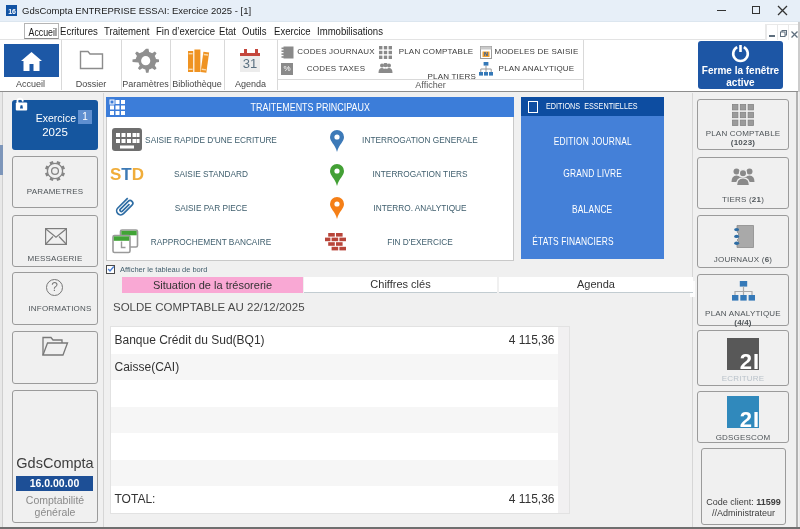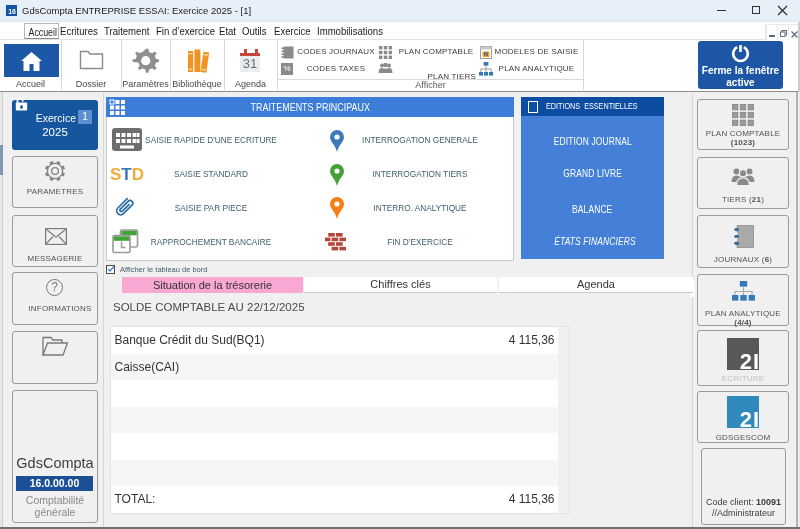--- a/index.html
+++ b/index.html
@@ -293,21 +293,21 @@
   <div class="rowtxt" style="left:330px;top:203px;width:180px;text-align:center;">INTERRO. ANALYTIQUE</div>
   <div class="rowtxt" style="left:330px;top:236.5px;width:180px;text-align:center;">FIN D'EXERCICE</div>
 
   <div class="abs" style="left:521px;top:97px;width:143px;height:162px;background:#4480d8;"></div>
   <div class="abs" style="left:521px;top:97px;width:143px;height:19px;background:#0d4da1;"></div>
   <div class="abs" style="left:528px;top:100.5px;width:10px;height:12px;border:1.6px solid #fff;box-sizing:border-box;"></div>
   <div class="abs" style="left:546px;top:97px;height:19px;line-height:19px;font-size:8.5px;color:#fff;white-space:nowrap;transform:scaleX(.85);transform-origin:0 50%;">EDITIONS&nbsp; ESSENTIELLES</div>
   <div class="abs" style="left:521px;top:135px;width:143px;text-align:center;font-size:10.5px;color:#fff;letter-spacing:.2px;"><span style="display:inline-block;transform:scaleX(.8);">EDITION JOURNAL</span></div>
   <div class="abs" style="left:521px;top:167px;width:143px;text-align:center;font-size:10.5px;color:#fff;letter-spacing:.2px;"><span style="display:inline-block;transform:scaleX(.8);">GRAND LIVRE</span></div>
   <div class="abs" style="left:521px;top:203px;width:143px;text-align:center;font-size:10.5px;color:#fff;letter-spacing:.2px;"><span style="display:inline-block;transform:scaleX(.8);">BALANCE</span></div>
-  <div class="abs" style="left:535px;top:235px;width:120px;text-align:center;font-size:10.5px;color:#fff;letter-spacing:.2px;font-style:italic;"><span style="display:inline-block;transform:scaleX(.8);">ÉTATS FINANCIERS</span></div>
+  <div class="abs" style="left:513px;top:235px;width:120px;text-align:center;font-size:10.5px;color:#fff;letter-spacing:.2px;"><span style="display:inline-block;transform:scaleX(.8);">ÉTATS FINANCIERS</span></div>
 
   <div class="abs" style="left:106px;top:265px;width:9px;height:9px;border:1.2px solid #4a4a4a;background:#fff;box-sizing:border-box;"></div>
   <svg class="abs" style="left:107px;top:265px;" width="8" height="8" viewBox="0 0 8 8">
       <path d="M1.2 4 L3 6 L6.8 1.5" fill="none" stroke="#4a7fd4" stroke-width="1.4"></path>
     </svg>
   <div class="abs" style="left:120px;top:264px;height:11px;line-height:11px;font-size:7.5px;color:#44606e;">Afficher le tableau de bord</div>
 
   <div class="abs" style="left:122px;top:277px;width:181px;height:16px;background:#f9a8d4;line-height:16px;text-align:center;font-size:11px;color:#333;">Situation de la trésorerie</div>
   <div class="abs" style="left:304px;top:277px;width:193px;height:16px;background:#fff;border-bottom:1px solid #c2ccd1;box-sizing:border-box;line-height:15px;text-align:center;font-size:11px;color:#333;">Chiffres clés</div>
   <div class="abs" style="left:499px;top:277px;width:194px;height:16px;background:#fff;border-bottom:1px solid #c2ccd1;box-sizing:border-box;line-height:15px;text-align:center;font-size:11px;color:#333;">Agenda</div>
@@ -378,21 +378,21 @@
     </div>
   <div class="blbl" style="left:697px;top:374px;width:92px;color:#b9c2ca;">ECRITURE</div>
 
   <div class="btn" style="left:697px;top:391px;width:92px;height:52px;"></div>
   <div class="abs" style="left:727px;top:396px;width:32px;height:32px;background:#3089bc;overflow:hidden;">
       <span style="position:absolute;right:-1px;bottom:-5px;color:#fff;font-size:22px;font-weight:bold;letter-spacing:1px;">2I</span>
     </div>
   <div class="blbl" style="left:697px;top:432.5px;width:92px;">GDSGESCOM</div>
 
   <div class="btn" style="left:701px;top:448px;width:85px;height:77px;"></div>
-  <div class="abs" style="left:701px;top:497px;width:85px;text-align:center;font-size:9px;color:#3d3d3d;">Code client: <b>10091</b></div>
+  <div class="abs" style="left:701px;top:497px;width:85px;text-align:center;font-size:9px;color:#3d3d3d;">Code client: <b>11599</b></div>
   <div class="abs" style="left:701px;top:507.5px;width:85px;text-align:center;font-size:9px;color:#3d3d3d;">//Administrateur</div>
 
   <div class="abs" style="left:0;top:92px;width:2px;height:437px;background:#e8e8e8;border-right:1px solid #cfcfcf;"></div>
   <div class="abs" style="left:0;top:145px;width:3px;height:30px;background:#7d96ba;"></div>
   <div class="abs" style="left:798.3px;top:22px;width:1.7px;height:70px;background:#cccccc;"></div>
   <div class="abs" style="left:796px;top:92px;width:1.5px;height:435px;background:#b2b2b2;"></div>
   <div class="abs" style="left:798.5px;top:92px;width:1.5px;height:435px;background:#e9e9e9;"></div>
   <div class="abs" style="left:0;top:527px;width:800px;height:2px;background:#6f6f6f;"></div>
 </div>
 

